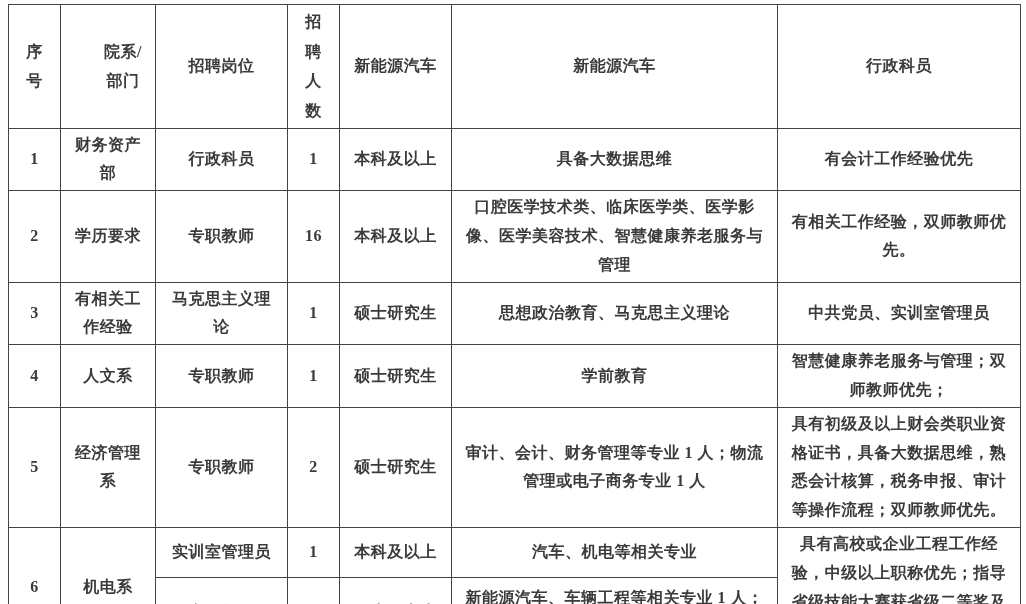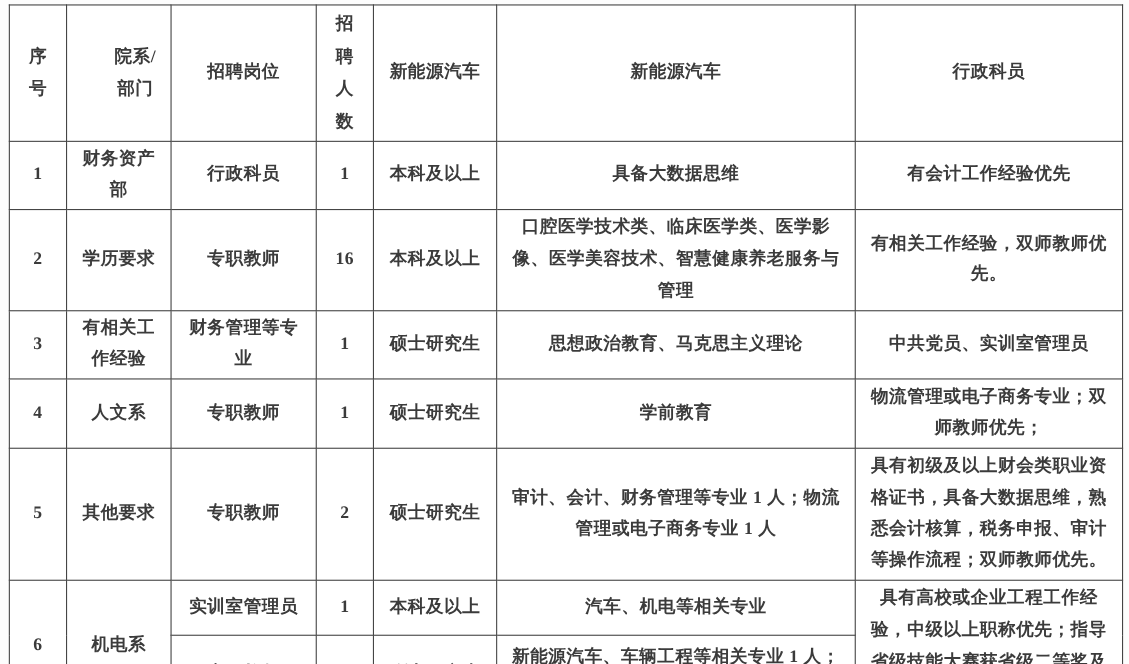--- a/index.html
+++ b/index.html
@@ -100,40 +100,40 @@
       <td>专职教师</td>
       <td>16</td>
       <td>本科及以上</td>
       <td>口腔医学技术类、临床医学类、医学影像、医学美容技术、智慧健康养老服务与管理</td>
       <td>有相关工作经验，双师教师优先。</td>
     </tr>
 
     <tr class="h-r3">
       <td>3</td>
       <td><span class="w-dept">有相关工作经验</span></td>
-      <td>财务管理等专业</td>
+      <td>马克思主义理论</td>
       <td>1</td>
       <td>硕士研究生</td>
       <td>思想政治教育、马克思主义理论</td>
       <td>中共党员、实训室管理员</td>
     </tr>
 
     <tr class="h-r4">
       <td>4</td>
       <td><span class="w-dept">人文系</span></td>
       <td>专职教师</td>
       <td>1</td>
       <td>硕士研究生</td>
       <td>学前教育</td>
-      <td>物流管理或电子商务专业；双师教师优先；</td>
+      <td>智慧健康养老服务与管理；双师教师优先；</td>
     </tr>
 
     <tr class="h-r5">
       <td>5</td>
-      <td><span class="w-dept">其他要求</span></td>
+      <td><span class="w-dept">经济管理系</span></td>
       <td>专职教师</td>
       <td>2</td>
       <td>硕士研究生</td>
       <td>审计、会计、财务管理等专业 1 人；物流管理或电子商务专业 1 人</td>
       <td>具有初级及以上财会类职业资格证书，具备大数据思维，熟悉会计核算，税务申报、审计等操作流程；双师教师优先。</td>
     </tr>
 
     <tr class="h-r6a">
       <td rowspan="2">6</td>
       <td rowspan="2"><span class="w-dept">机电系</span></td>

